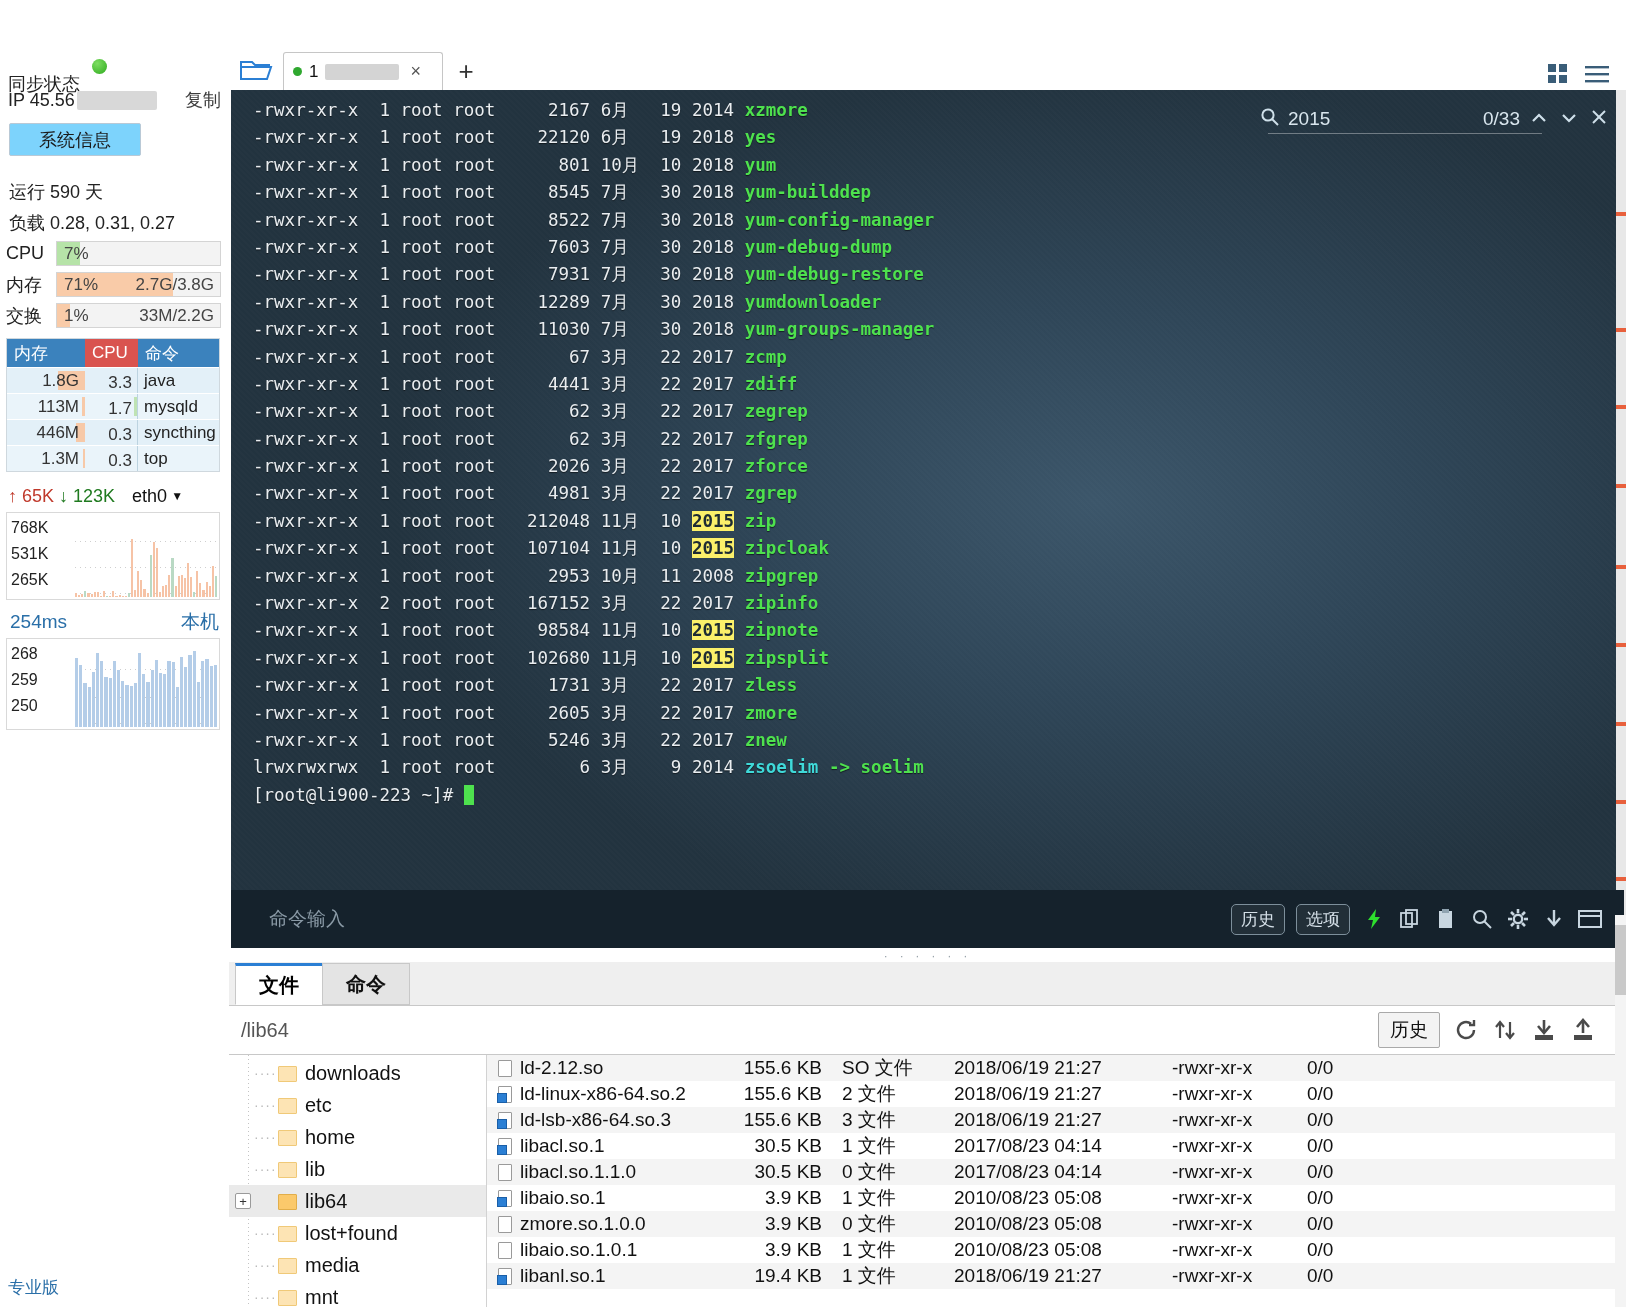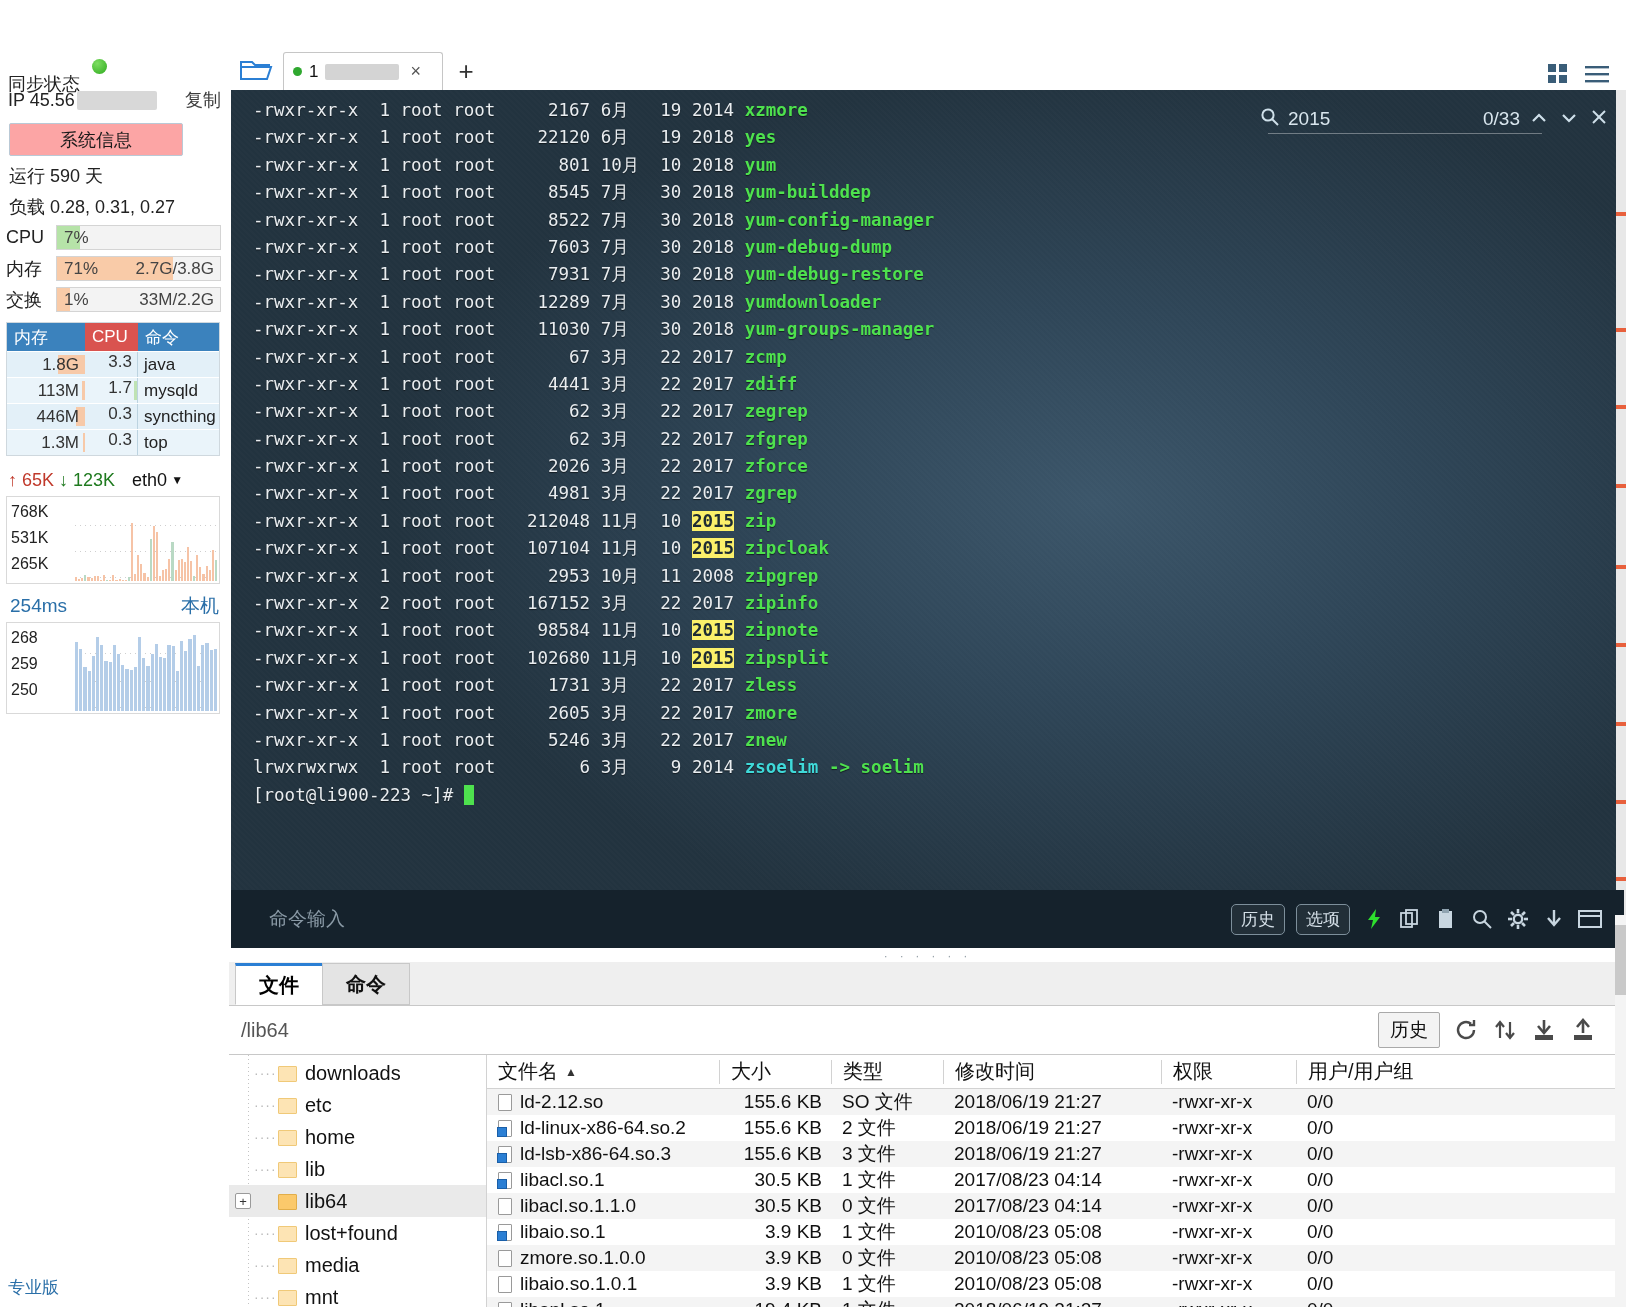--- a/index.html
+++ b/index.html
@@ -57,22 +57,22 @@
   }
   .ip-row { height: 34px; justify-content: space-between; }
   .ip-left { display: flex; align-items: center; font-size: 18px; }
   .ip-mask {
     display: inline-block; width: 80px; height: 19px; margin-left: 2px;
     background: #d8d8d8; border-radius: 2px;
     filter: blur(0.6px);
   }
   .copy-link { font-size: 18px; color: #3c3c3c; }
   .sysinfo-btn {
-    margin: 6px 9px 4px 9px; height: 33px; width: 174px;
-    border: 1px solid #b9c9d6; background: #fca5a5; border-radius: 2px;
+    margin: 6px 9px 20px 9px; height: 33px; width: 132px;
+    border: 1px solid #b9c9d6; background: #7dd3fc; border-radius: 2px;
     display: flex; align-items: center; justify-content: center;
     font-size: 18px; color: #1a1a1a;
   }
   .stat-line { height: 31px; padding: 0 9px; display: flex; align-items: center; font-size: 18px; }
 
   .meter-row { height: 31px; padding: 0 8px 0 6px; display: flex; align-items: center; gap: 6px; }
   .meter-label { width: 44px; font-size: 18px; white-space: nowrap; }
   .meter {
     position: relative; flex: 1; height: 25px; background: #f3f3f3;
     border: 1px solid #d4d4d4; overflow: hidden;
@@ -100,21 +100,21 @@
   .ph-cmd { flex: 1; background: #3b82bd; }
   .proc-row { display: flex; height: 26px; background: #eaf4fa; border-top: 1px solid #ffffff; }
   .proc-row:nth-child(odd) { background: #e3f0f8; }
   .pr-mem {
     width: 78px; position: relative; display: flex; align-items: center;
     justify-content: flex-end; padding-right: 6px; font-size: 17px; color: #333;
   }
   .pr-mem .bar { position: absolute; right: 0; top: 3px; bottom: 3px; background: #f7c9a8; }
   .pr-mem span { position: relative; z-index: 2; }
   .pr-cpu {
-    width: 53px; position: relative; display: flex; align-items: flex-start;
+    width: 53px; position: relative; display: flex; align-items: flex-end;
     justify-content: flex-end; padding-right: 5px; font-size: 17px; color: #333;
     border-right: 1px solid #bcd3e0;
   }
   .pr-cpu .bar { position: absolute; right: 0; top: 3px; bottom: 3px; background: #bfe3b4; }
   .pr-cpu span { position: relative; z-index: 2; }
   .pr-cmd { flex: 1; display: flex; align-items: center; padding-left: 6px; font-size: 17px; color: #222; }
 
   
   .net-head { height: 32px; display: flex; align-items: center; padding: 0 8px; gap: 5px; font-size: 18px; margin-top: 8px;}
   .up-arrow { color: #c0392b; font-weight: bold; }
@@ -812,31 +812,20 @@
               <div class="tnode">
                 <span class="expander hidden">+</span>
                 <span class="guide">·····</span>
                 <span class="folder"></span>
                 <span>mnt</span>
               </div>
             </div>
         </div>
 
         <div class="filelist">
-          <div class="fl-head">
-            <div class="c-name">
-              <span>文件名</span>
-              <span class="sort-asc">▲</span>
-            </div>
-            <div class="c-size">大小</div>
-            <div class="c-type">类型</div>
-            <div class="c-time">修改时间</div>
-            <div class="c-perm">权限</div>
-            <div class="c-user">用户/用户组</div>
-          </div>
           <div id="file-rows">
               <div class="frow">
                 <span class="fc name">
                   <span class="fileicon"></span>
                   <span>ld-2.12.so</span>
                 </span>
                 <span class="fc size">155.6 KB</span>
                 <span class="fc type">SO 文件</span>
                 <span class="fc time">2018/06/19 21:27</span>
                 <span class="fc perm">-rwxr-xr-x</span>

